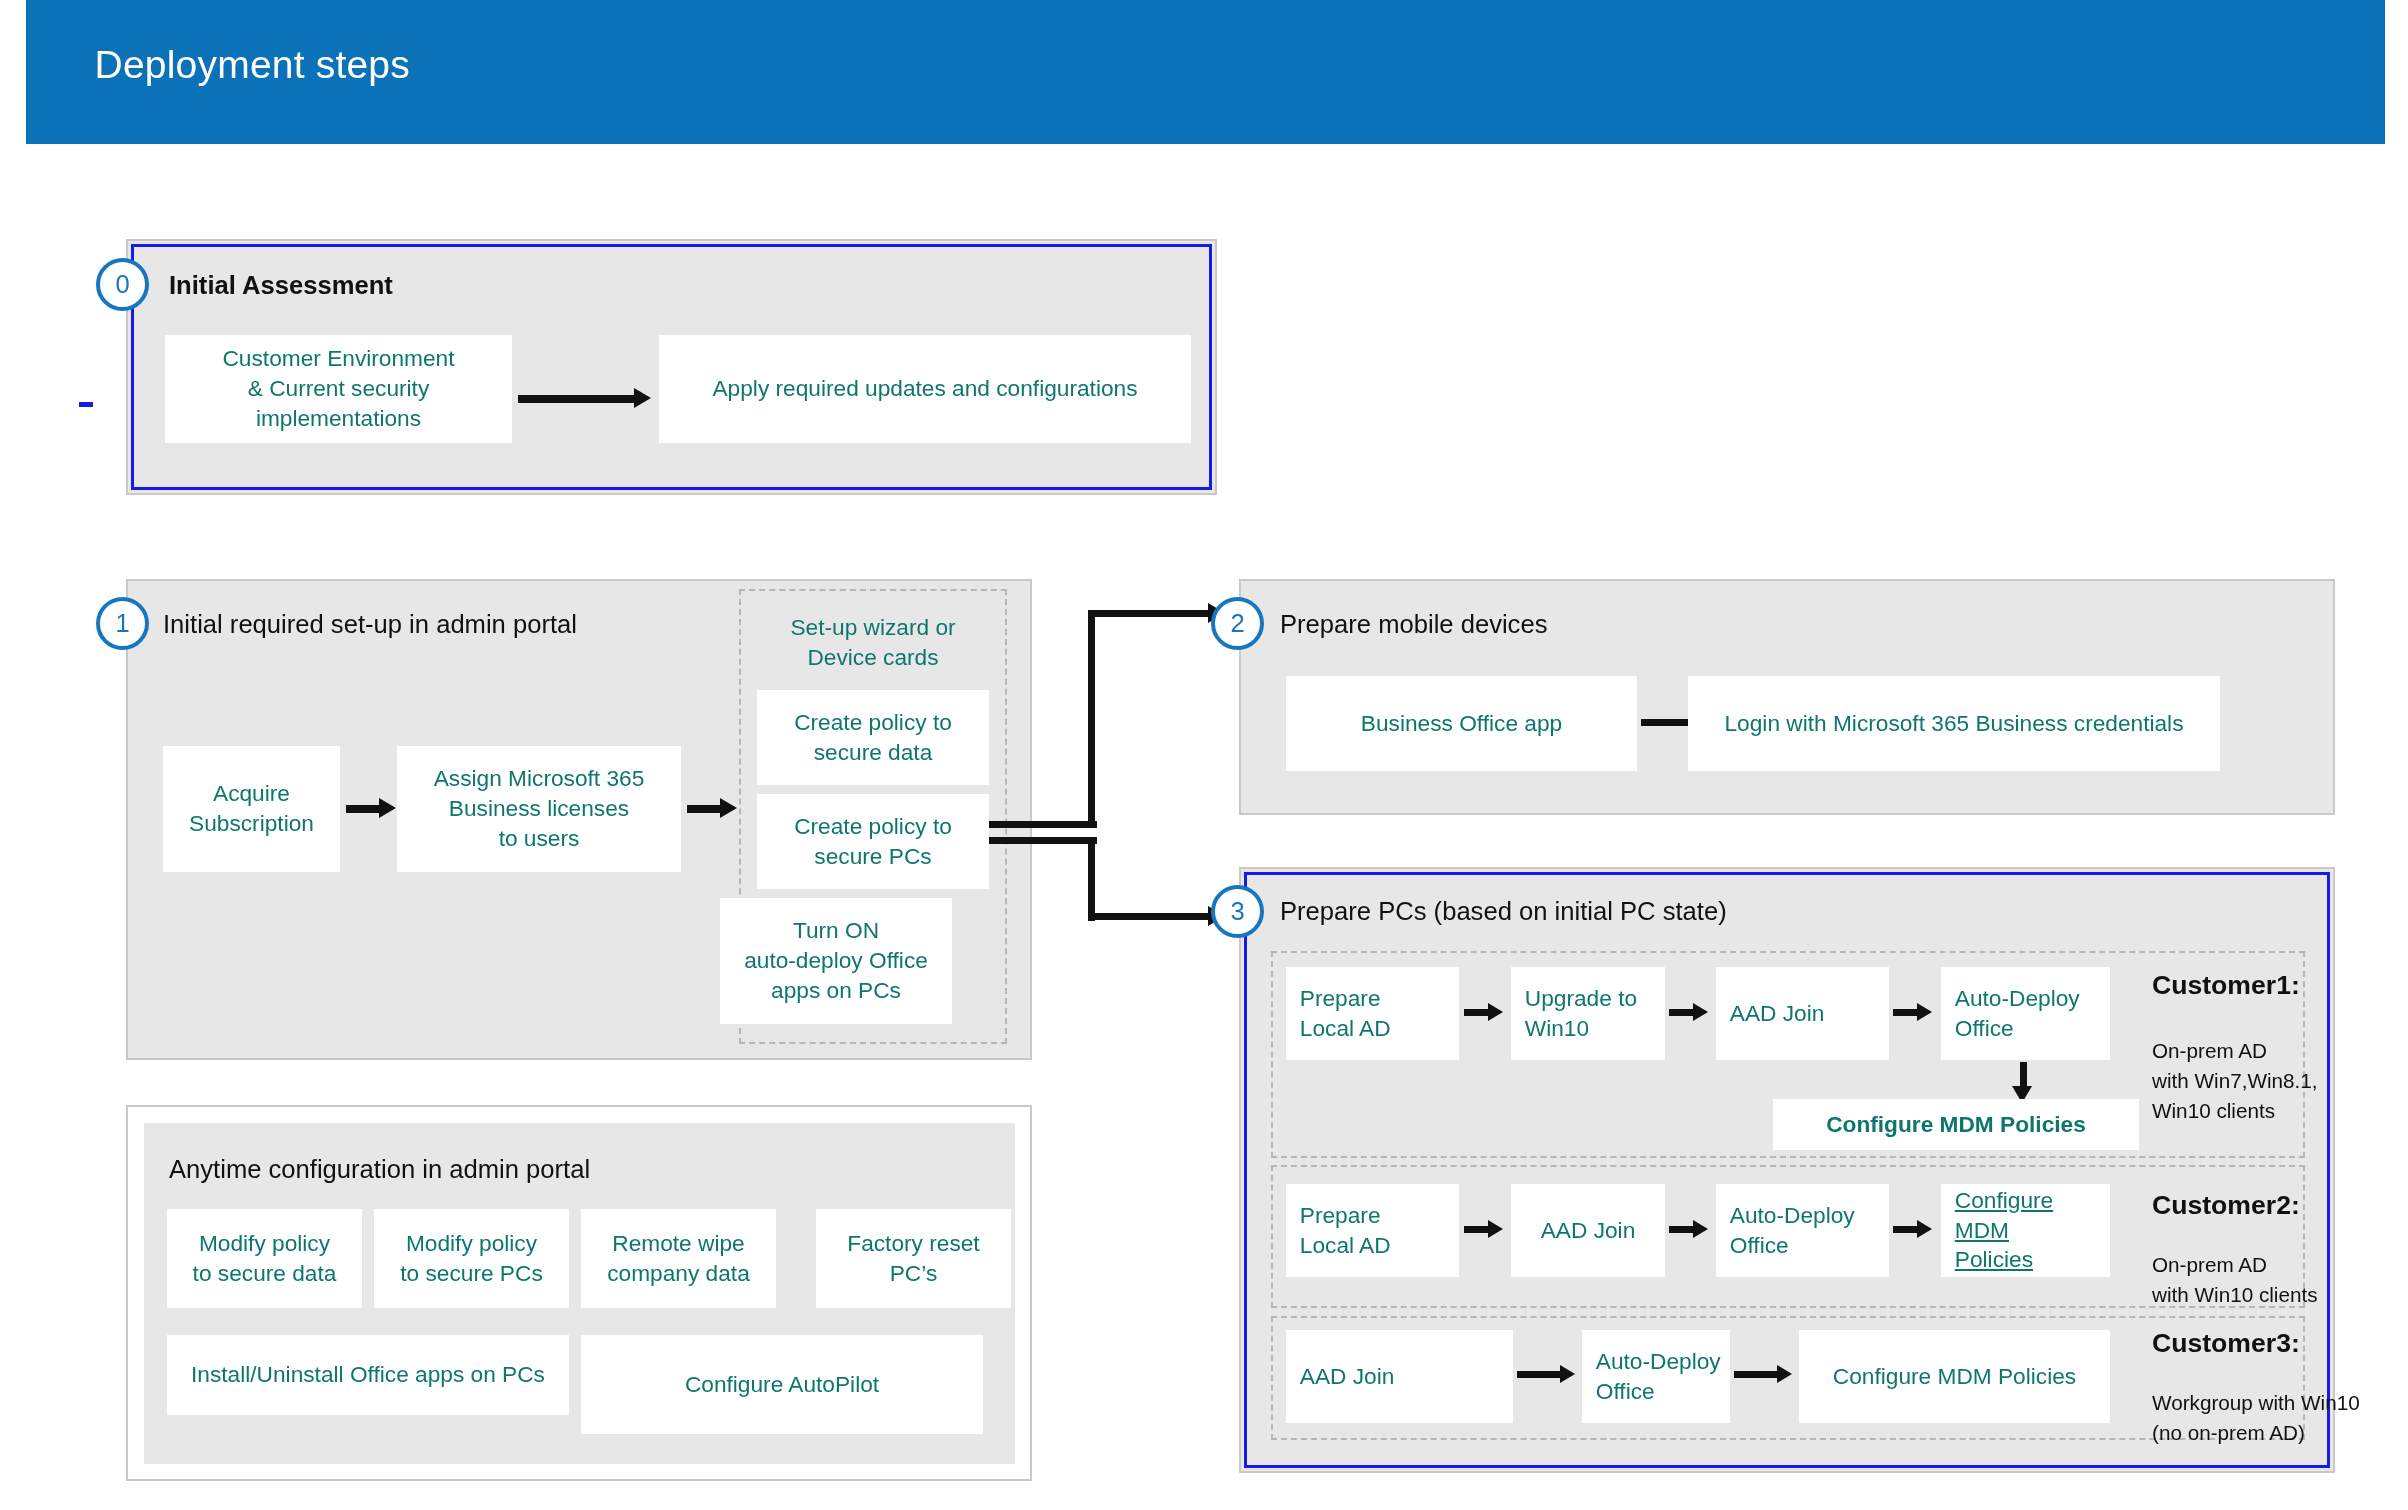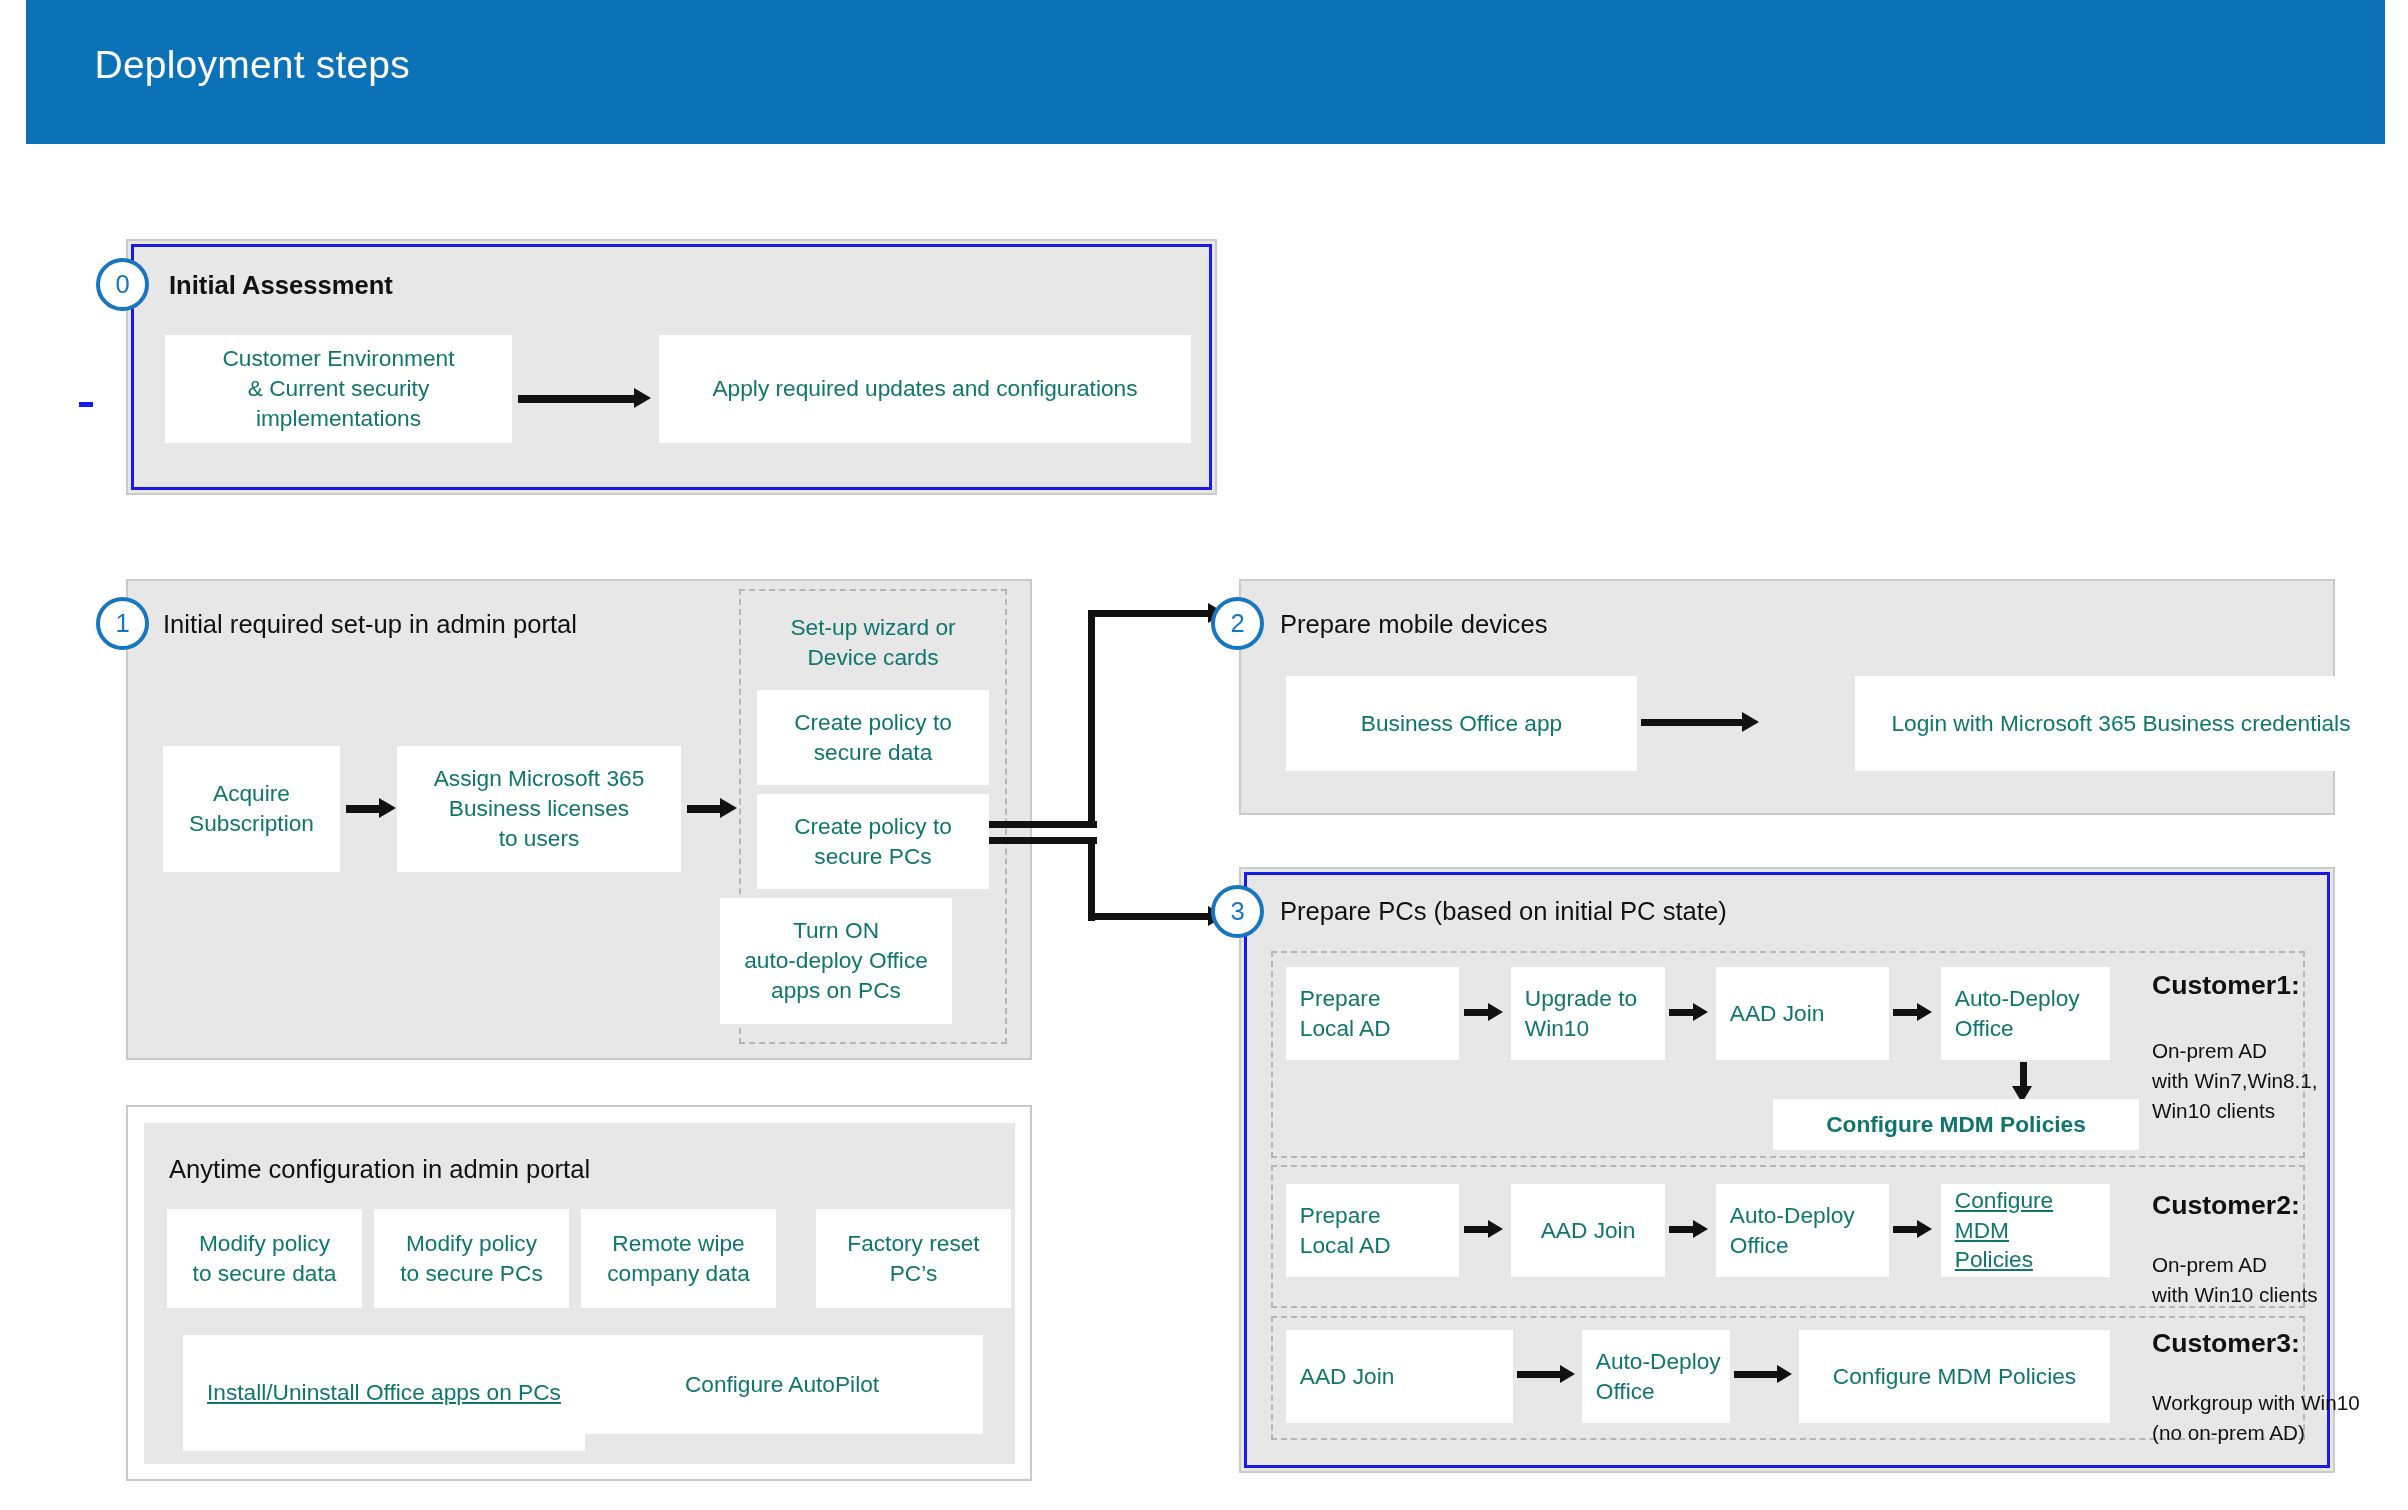--- a/index.html
+++ b/index.html
@@ -197,39 +197,39 @@
 to secure PCs</span>
 </div>
 <div class="box" style="left:581px;top:1209px;width:195px;height:99px;">
   <span style="white-space:pre-line;">Remote wipe
 company data</span>
 </div>
 <div class="box" style="left:816px;top:1209px;width:195px;height:99px;">
   <span style="white-space:pre-line;">Factory reset
 PC’s</span>
 </div>
-<div class="box" style="left:183px;top:1335px;width:402px;height:116px;text-decoration:underline;">
+<div class="box" style="left:167px;top:1335px;width:402px;height:80px;">
   <span style="white-space:pre-line;">Install/Uninstall Office apps on PCs</span>
 </div>
 <div class="box" style="left:581px;top:1335px;width:402px;height:99px;">
   <span style="white-space:pre-line;">Configure AutoPilot</span>
 </div>
 
 <div class="panel" style="left:1239px;top:579px;width:1096px;height:236px;"></div>
 <div class="badge" style="left:1211px;top:597px;">2</div>
 <div class="panel-title light" style="left:1280px;top:610px;">Prepare mobile devices</div>
 
 <div class="box" style="left:1286px;top:676px;width:351px;height:95px;">
   <span style="white-space:pre-line;">Business Office app</span>
 </div>
 <div class="arrow" style="left:1641px;top:712px;width:123px;height:21.7px;">
   <div class="shaft" style="left:0;top:6.9px;width:106px;height:6.9px;"></div>
   <div class="head right" style="left:101px;top:0px;"></div>
 </div>
-<div class="box" style="left:1855px;top:676px;width:532px;height:95px;">
+<div class="box" style="left:1688px;top:676px;width:532px;height:95px;">
   <span style="white-space:pre-line;">Login with Microsoft 365 Business credentials</span>
 </div>
 
 <div class="panel hl" style="left:1239px;top:867px;width:1096px;height:606px;"></div>
 <div class="badge" style="left:1211px;top:885px;">3</div>
 <div class="panel-title light" style="left:1280px;top:897px;">Prepare PCs (based on initial PC state)</div>
 
 <div class="dash" style="left:1271px;top:951px;width:1034px;height:207px;"></div>
 <div class="box lft" style="left:1286px;top:967px;width:173px;height:93px;">
   <span style="white-space:pre-line;">Prepare

